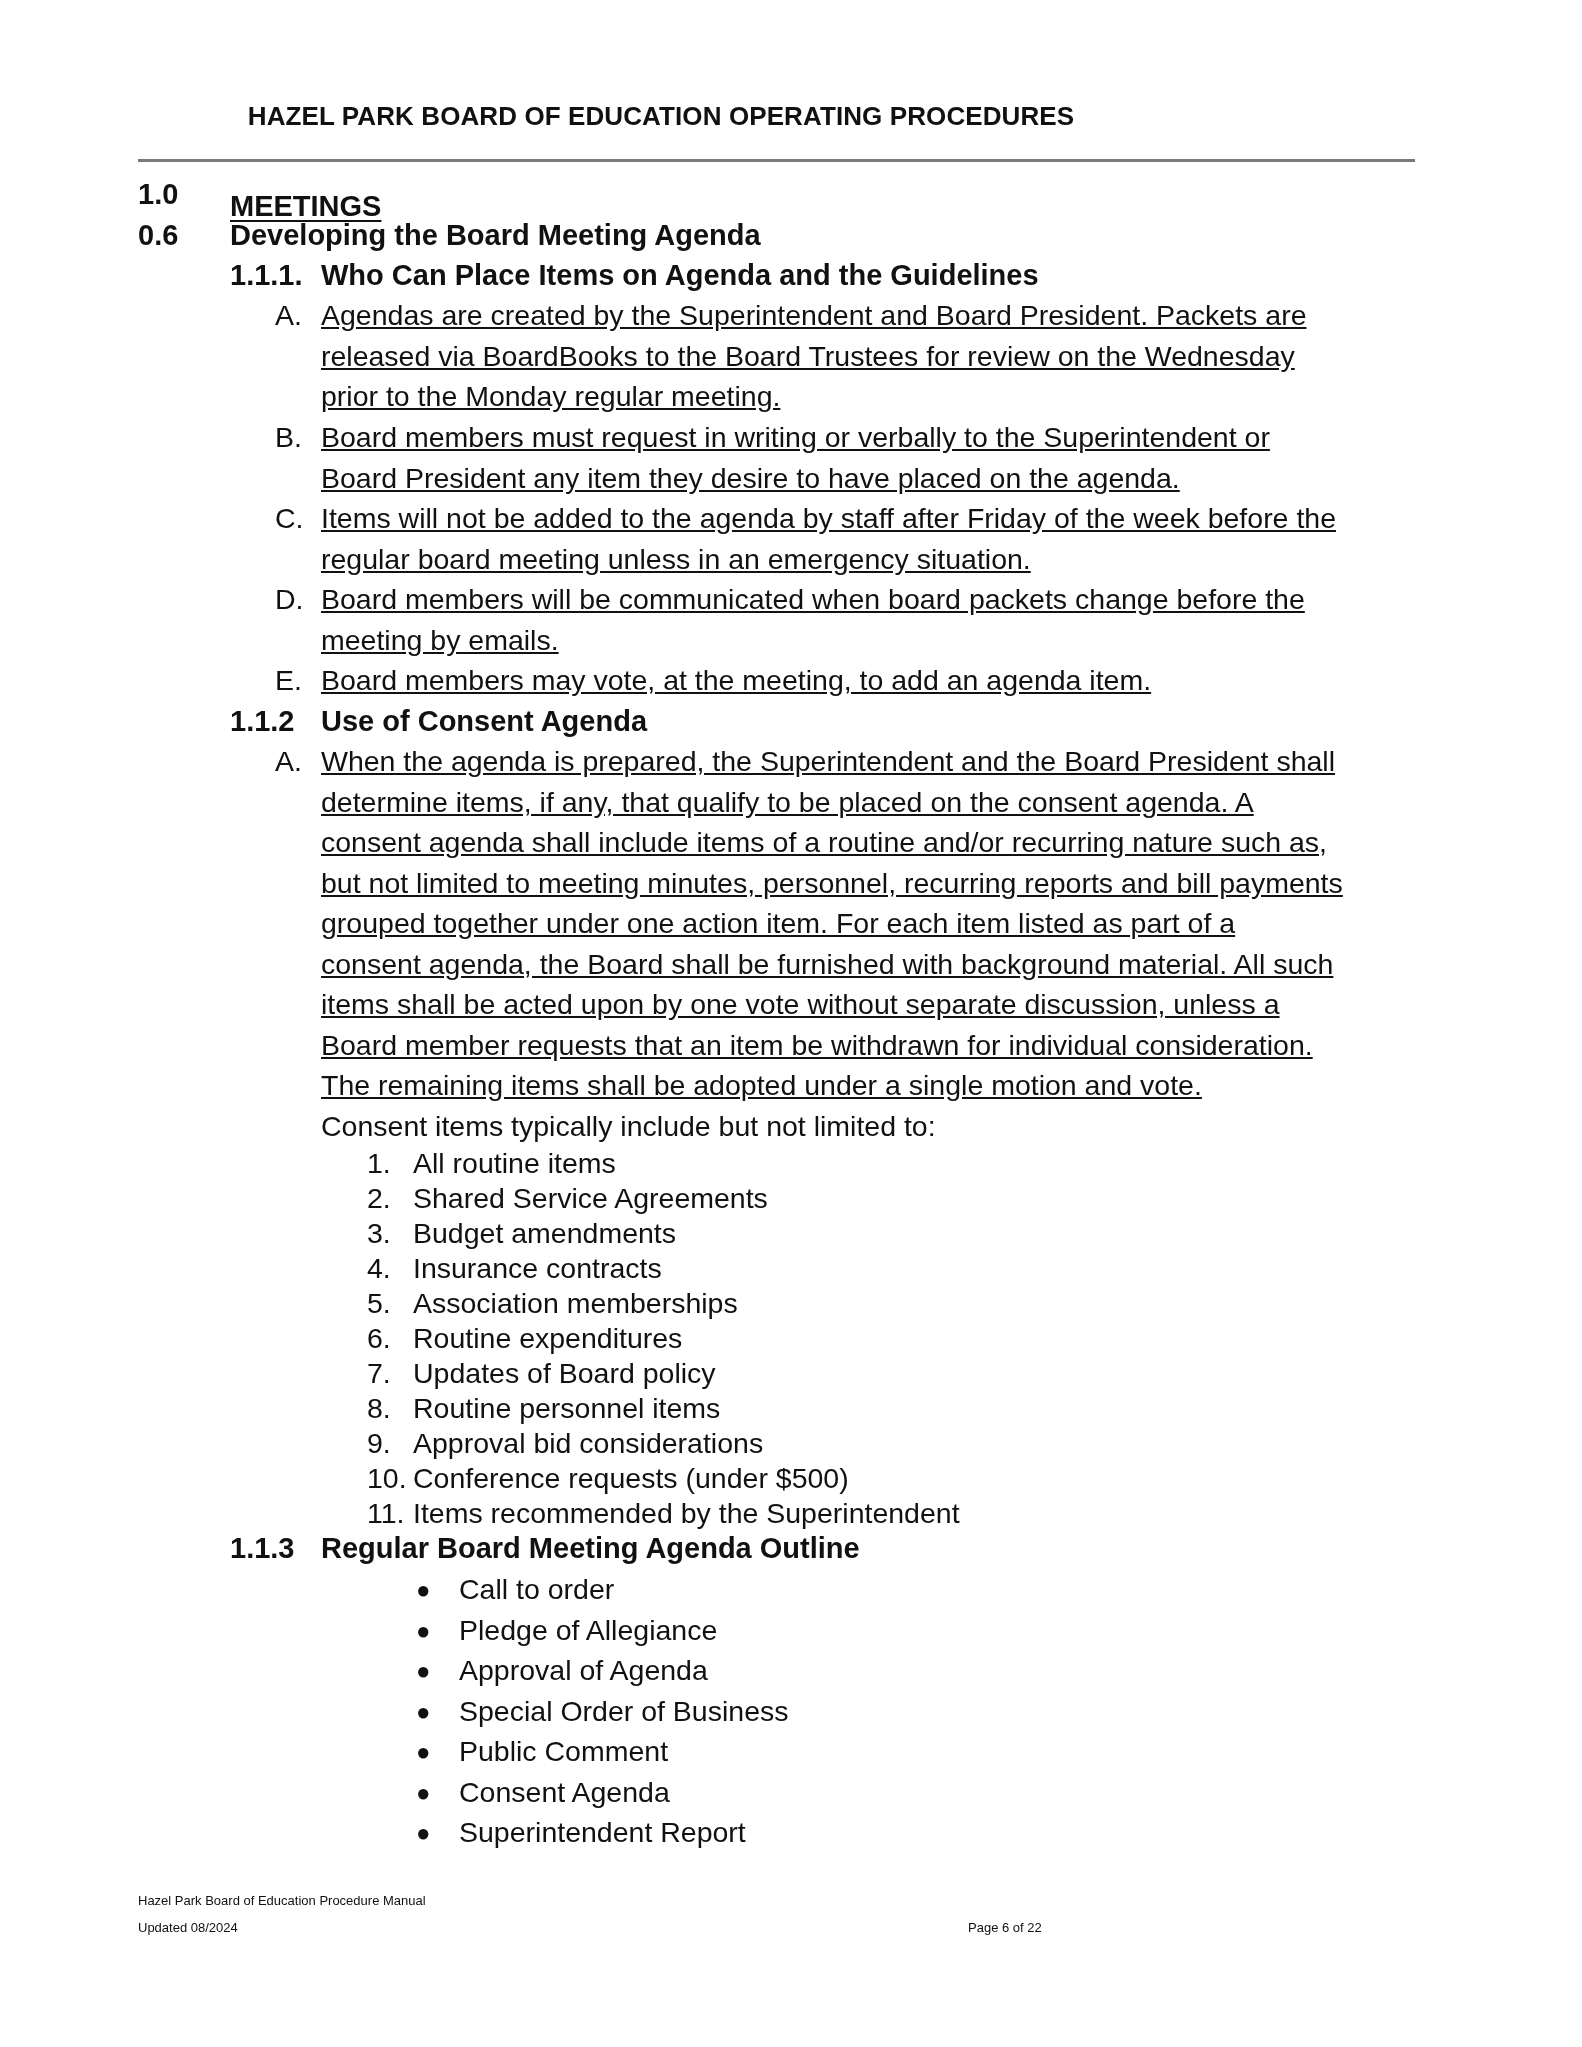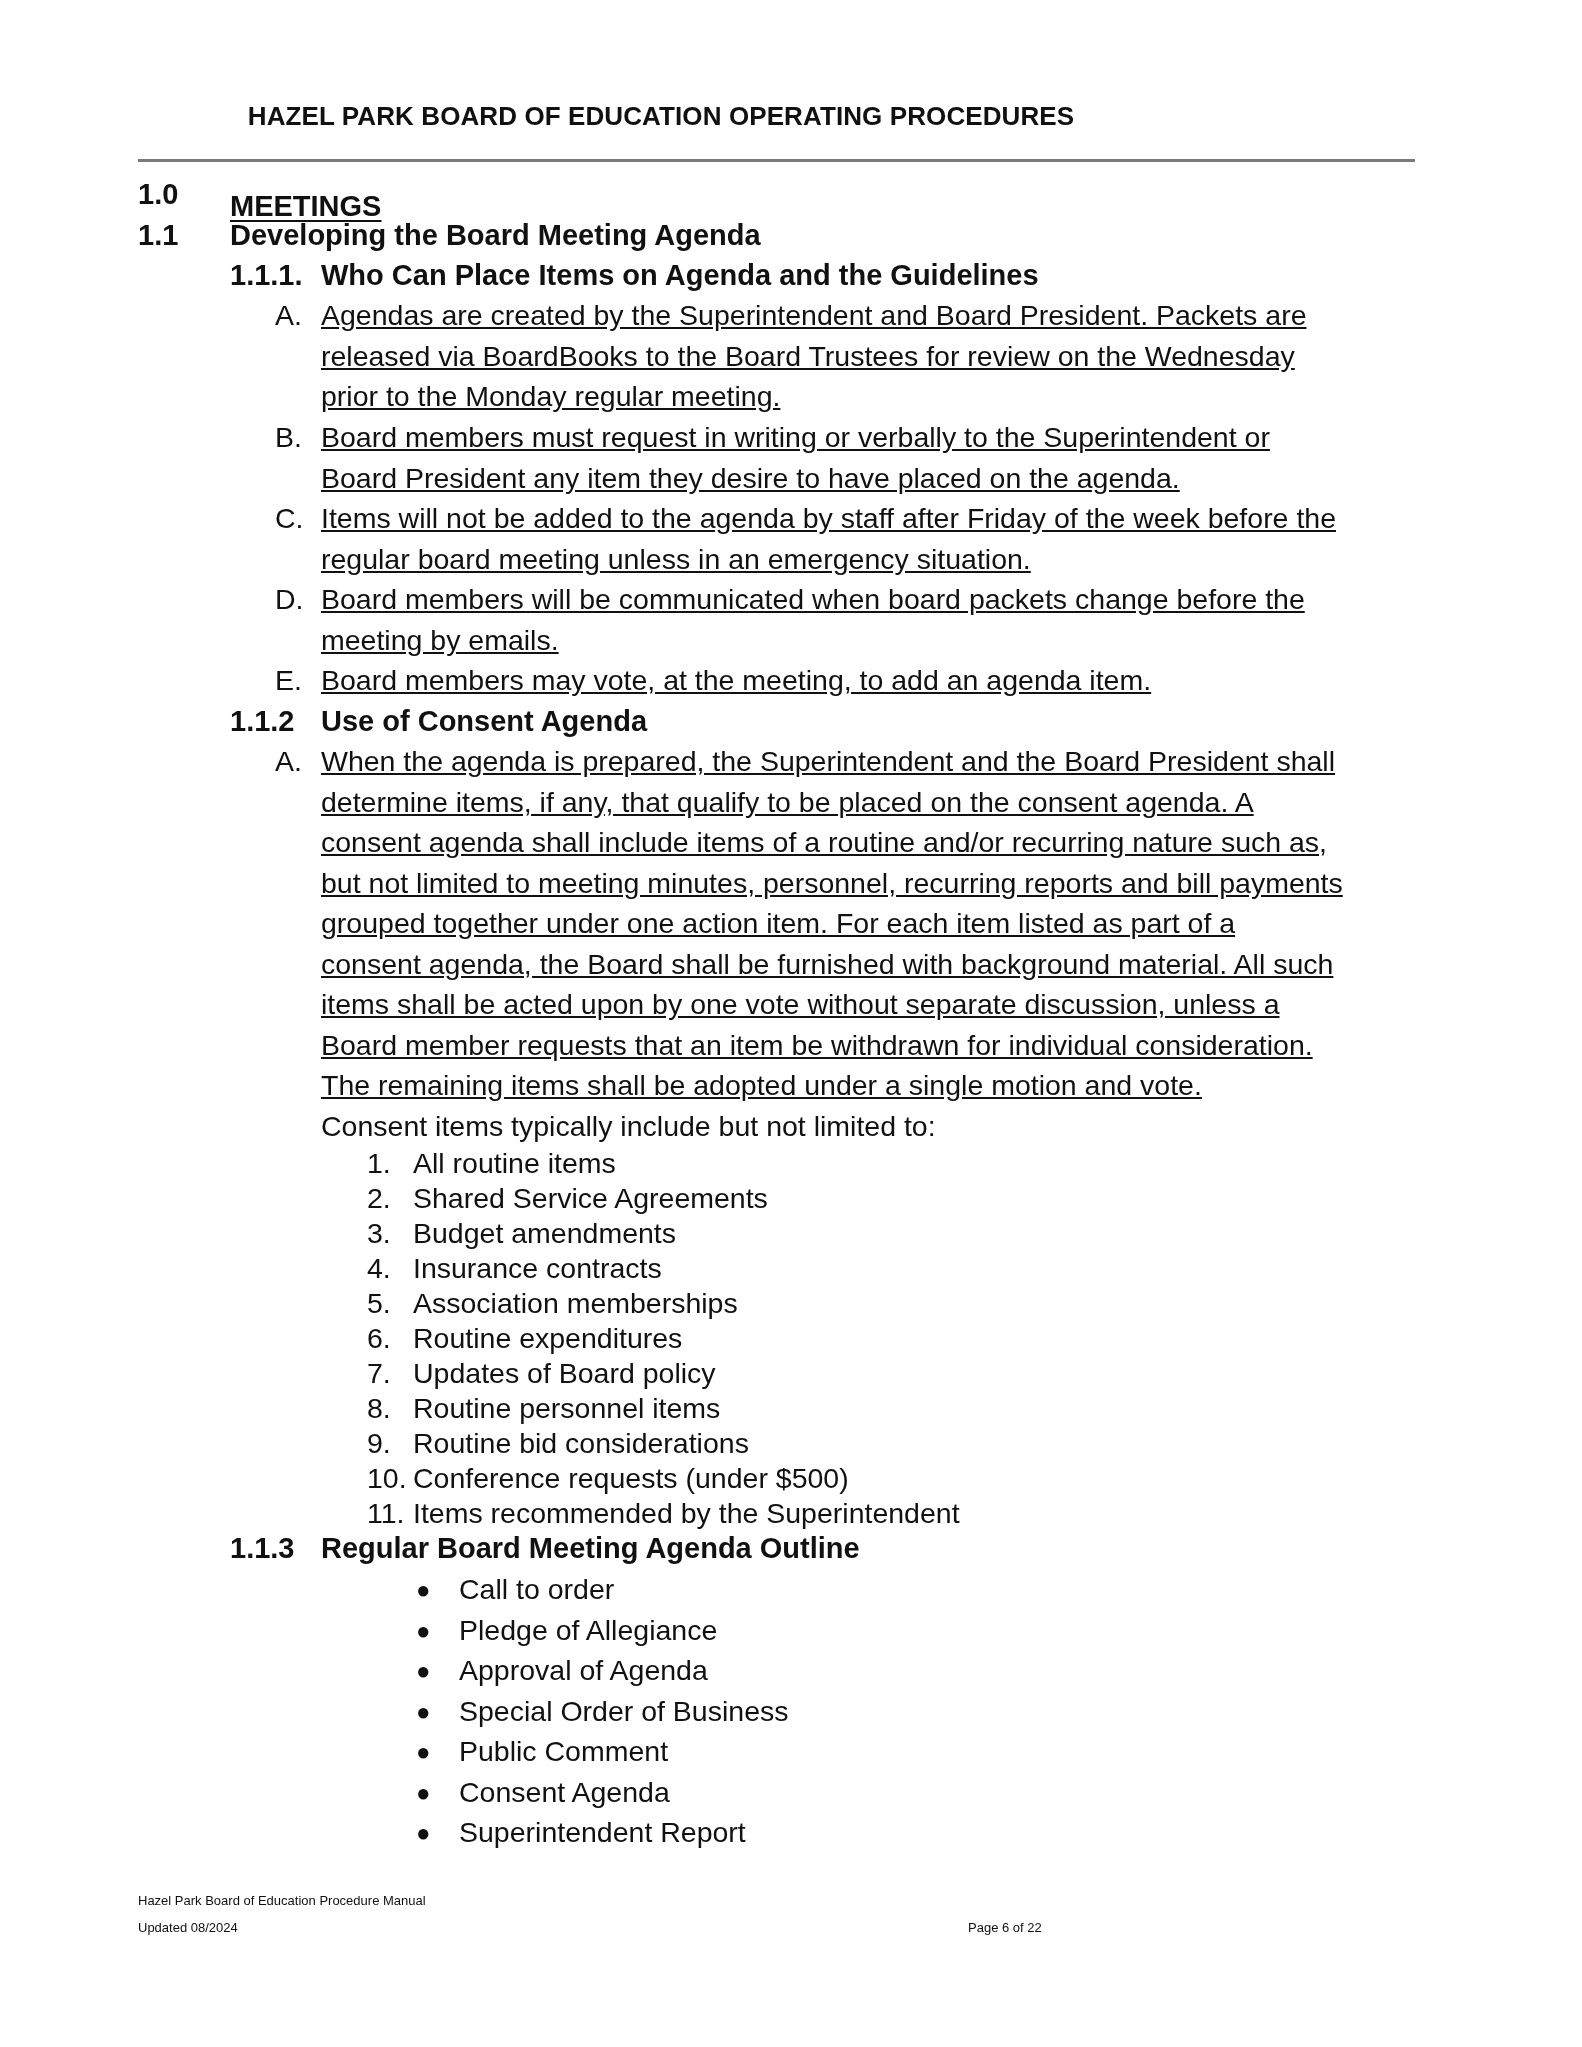--- a/index.html
+++ b/index.html
@@ -26,21 +26,21 @@
 </style>
 </head>
 <body>
 
 <div class="abs doc-title">HAZEL PARK BOARD OF EDUCATION OPERATING PROCEDURES</div>
 <div class="abs rule"></div>
 
 <div class="abs h num" style="top:178px">1.0</div>
 <div class="abs h sec-title u" style="top:178px">MEETINGS</div>
 
-<div class="abs h num" style="top:219px">1.1</div>
+<div class="abs h num" style="top:219px">0.6</div>
 <div class="abs h sec-title" style="top:219px">Developing the Board Meeting Agenda</div>
 
 <div class="abs h sub-num" style="top:259px">1.1.1.</div>
 <div class="abs h sub-title" style="top:259px">Who Can Place Items on Agenda and the Guidelines</div>
 
 <div>
 
   <div class="abs t letter" style="top:299px">A.</div>
   <div class="abs t para" style="top:299px">Agendas are created by the Superintendent and Board President. Packets are</div>
   <div class="abs t para" style="top:340px">released via BoardBooks to the Board Trustees for review on the Wednesday</div>
@@ -90,21 +90,21 @@
   <div class="abs oltext" style="top:1252px">Insurance contracts</div>
   <div class="abs olnum" style="top:1287px">5.</div>
   <div class="abs oltext" style="top:1287px">Association memberships</div>
   <div class="abs olnum" style="top:1322px">6.</div>
   <div class="abs oltext" style="top:1322px">Routine expenditures</div>
   <div class="abs olnum" style="top:1357px">7.</div>
   <div class="abs oltext" style="top:1357px">Updates of Board policy</div>
   <div class="abs olnum" style="top:1392px">8.</div>
   <div class="abs oltext" style="top:1392px">Routine personnel items</div>
   <div class="abs olnum" style="top:1427px">9.</div>
-  <div class="abs oltext" style="top:1427px">Routine bid considerations</div>
+  <div class="abs oltext" style="top:1427px">Approval bid considerations</div>
   <div class="abs olnum" style="top:1462px">10.</div>
   <div class="abs oltext" style="top:1462px">Conference requests (under $500)</div>
   <div class="abs olnum" style="top:1497px">11.</div>
   <div class="abs oltext" style="top:1497px">Items recommended by the Superintendent</div>
 </div>
 
 <div class="abs h sub-num" style="top:1532px">1.1.3</div>
 <div class="abs h sub-title" style="top:1532px">Regular Board Meeting Agenda Outline</div>
 
 <div>

